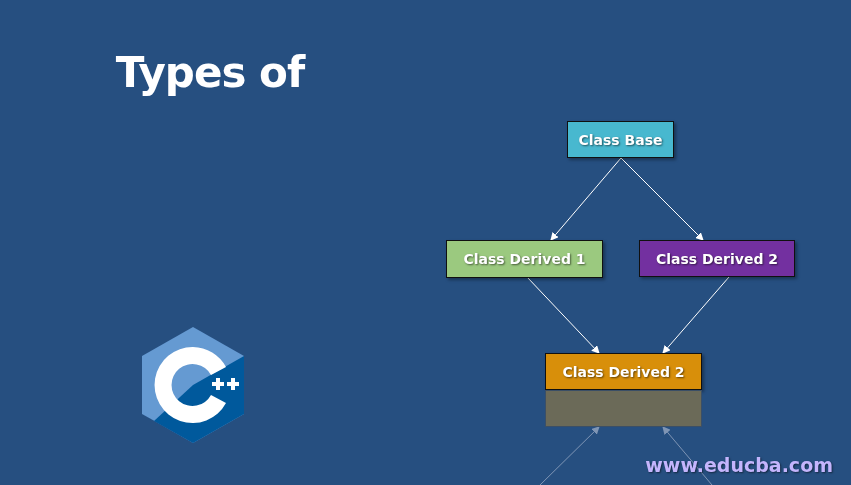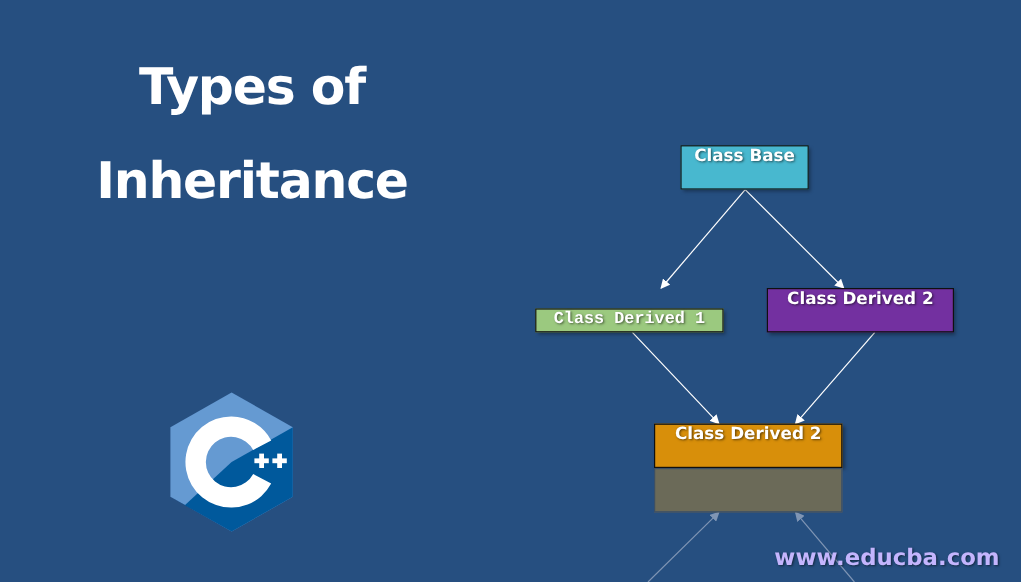--- a/index.html
+++ b/index.html
@@ -13,21 +13,21 @@
     position: absolute; left: 20px; top: 34px; width: 380px;
     text-align: center; color: #ffffff;
     font-family: "DejaVu Sans", sans-serif; font-weight: bold;
     font-size: 42px; line-height: 78px; letter-spacing: -1px;
   }
   .title span { display: block; }
   .node {
     position: absolute; box-sizing: border-box;
     border: 1px solid #101010;
     color: #fff; font-weight: bold; font-size: 14px;
-    display: flex; justify-content: center;
+    display: flex; align-items: center; justify-content: center;
     text-shadow: 1px 1px 2px rgba(0,0,0,0.55);
     box-shadow: 2px 2px 3px rgba(0,0,0,0.35);
     font-family: "DejaVu Sans", sans-serif;
   }
   .reflect {
     position: absolute; box-sizing: border-box;
     border: 1px solid #3b4f66;
   }
   svg.lines { position: absolute; left: 0; top: 0; }
   .logo { position: absolute; left: 138px; top: 325px; }
@@ -36,21 +36,20 @@
     color: #c4b5fd; font-weight: bold; font-size: 19px;
     font-family: "DejaVu Sans", sans-serif;
     text-shadow: 1px 1px 2px rgba(0,0,0,0.5);
   }
 </style>
 </head>
 <body>
 
 <div class="title">
   <span>Types of</span>
-  <span>Inheritance</span>
 </div>
 
 <svg class="lines" width="851" height="485">
   <defs>
     <marker id="arr" markerWidth="8" markerHeight="8" refX="7" refY="4" orient="auto">
       <path d="M0,0 L8,4 L0,8 z" fill="#ffffff"></path>
     </marker>
     <marker id="arrFaint" markerWidth="8" markerHeight="8" refX="7" refY="4" orient="auto">
       <path d="M0,0 L8,4 L0,8 z" fill="#7f95b4"></path>
     </marker>
@@ -60,21 +59,21 @@
   <line x1="527" y1="277" x2="599" y2="353" stroke="#fff" stroke-width="1" marker-end="url(#arr)"></line>
   <line x1="729" y1="277" x2="663" y2="353" stroke="#fff" stroke-width="1" marker-end="url(#arr)"></line>
   <line x1="540" y1="485" x2="599" y2="427" stroke="#7f95b4" stroke-width="1" marker-end="url(#arrFaint)"></line>
   <line x1="712" y1="485" x2="663" y2="427" stroke="#7f95b4" stroke-width="1" marker-end="url(#arrFaint)"></line>
 </svg>
 
 <div class="node" style="left:567px; top:121px; width:107px; height:37px; background:#48b8cf;">
   <span>Class Base</span>
 </div>
 
-<div class="node" style="left:446px; top:257px; width:157px; height:20px; background:#9bc97f;font-family:Liberation Mono, monospace;">
+<div class="node" style="left:446px; top:240px; width:157px; height:38px; background:#9bc97f;">
   <span>Class Derived 1</span>
 </div>
 
 <div class="node" style="left:639px; top:240px; width:156px; height:37px; background:#7330a0;">
   <span>Class Derived 2</span>
 </div>
 
 <div class="node" style="left:545px; top:353px; width:157px; height:37px; background:#d88f0a;">
   <span>Class Derived 2</span>
 </div>

